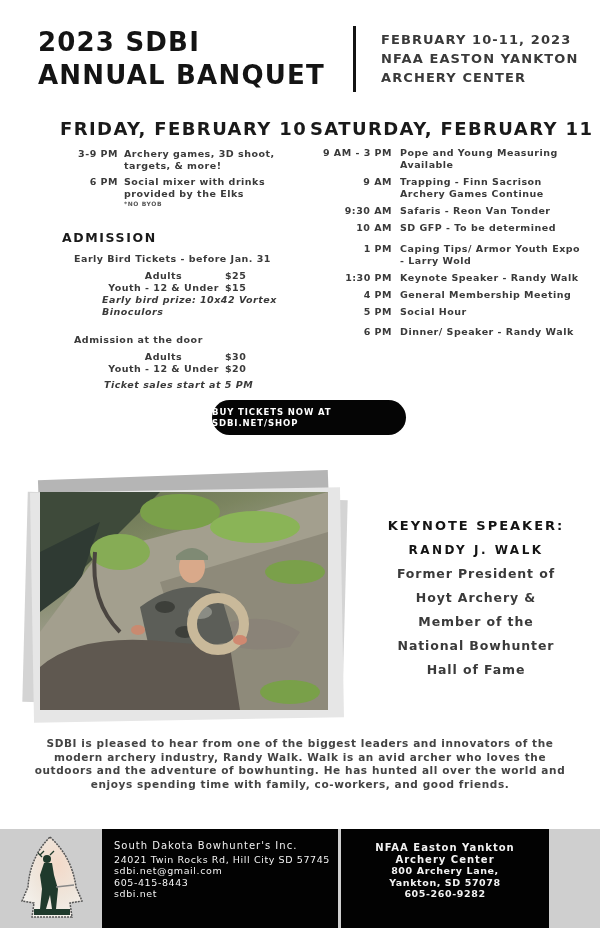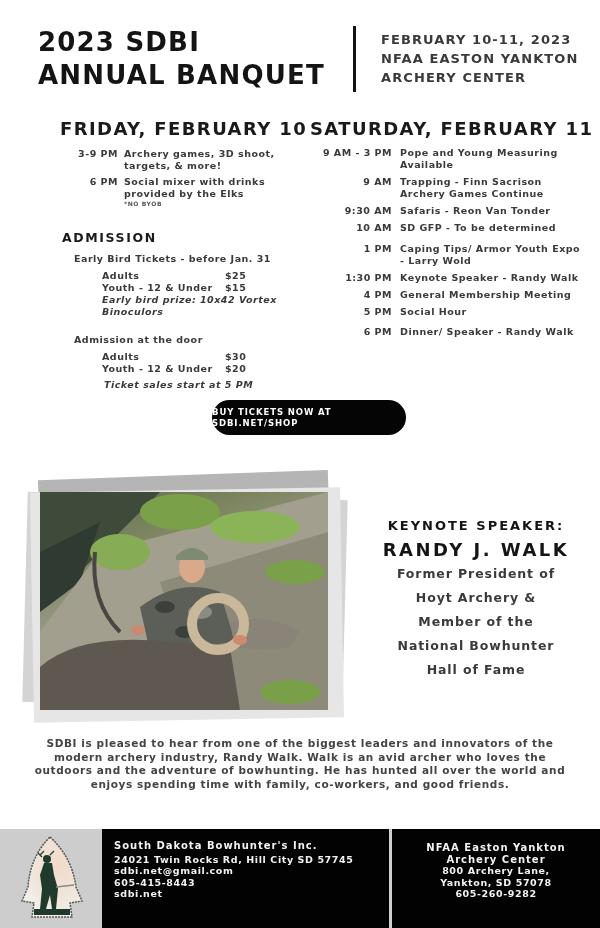--- a/index.html
+++ b/index.html
@@ -24,21 +24,21 @@
     .fri-rows .sched-time { width: 58px; }
     .fri-rows .sched-row { margin-bottom: 4px; }
     .footnote { display: block; font-size: 6px; font-weight: bold; letter-spacing: 0.6px; line-height: 8px; color: #555; }
 
     
     .admission { position: absolute; left: 62px; top: 230px; width: 250px; }
     .adm-heading { font-weight: bold; font-size: 12.5px; letter-spacing: 1.6px; color: #1a1a1a; }
     .adm-sub { font-size: 9.5px; font-weight: bold; letter-spacing: 0.5px; color: #3a3a3a; margin-left: 12px; margin-top: 8px; line-height: 12px; }
     .price-list { margin-left: 40px; margin-top: 5px; }
     .price-row { display: flex; font-size: 9.5px; font-weight: bold; letter-spacing: 0.5px; line-height: 12px; color: #3a3a3a; }
-    .price-label { width: 123px; }
+    .price-label { width: 123px; text-align: center; }
     .prize { font-size: 9.5px; font-style: italic; font-weight: bold; letter-spacing: 0.5px; color: #3a3a3a; line-height: 12px; width: 190px; }
     .sales { font-size: 9.5px; font-style: italic; font-weight: bold; letter-spacing: 0.5px; color: #3a3a3a; margin-left: 42px; margin-top: 4px; line-height: 12px; }
 
     
     .saturday { position: absolute; left: 310px; top: 118px; width: 280px; }
     .sat-rows { margin-top: 8px; }
     .sat-rows .sched-time { width: 82px; }
     .sat-rows .sched-row { margin-bottom: 5px; }
     .sat-rows .sched-desc { padding-left: 8px; width: 190px; }
 
@@ -49,30 +49,30 @@
     .photo-wrap { position: absolute; left: 22px; top: 470px; width: 330px; height: 260px; }
     .photo-back1 { position: absolute; left: 20px; top: 5px; width: 290px; height: 238px; background: #b5b5b5; transform: rotate(-2deg); }
     .photo-back2 { position: absolute; left: 3px; top: 26px; width: 320px; height: 210px; background: #d4d4d4; transform: rotate(1.5deg); }
     .photo-back3 { position: absolute; left: 10px; top: 20px; width: 310px; height: 230px; background: #e6e6e6; transform: rotate(-1deg); }
     .photo { position: absolute; left: 18px; top: 22px; width: 288px; height: 218px; overflow: hidden; background: linear-gradient(160deg, #5f6a4e 0%, #7c8560 25%, #9a9a88 45%, #8f8c7e 65%, #6e6a5e 100%); }
     .photo svg { position: absolute; left: 0; top: 0; }
 
     
     .keynote { position: absolute; left: 362px; top: 514px; width: 228px; text-align: center; color: #2c2c2c; }
     .kn-title { font-size: 13px; font-weight: bold; letter-spacing: 2px; line-height: 24px; color: #141414; }
-    .kn-name { font-size: 18px; font-weight: bold; letter-spacing: 2.5px; line-height: 24px; color: #141414; }
+    .kn-name { font-size: 12px; font-weight: bold; letter-spacing: 2.5px; line-height: 24px; color: #141414; }
     .kn-desc { font-size: 12.5px; font-weight: bold; letter-spacing: 0.9px; line-height: 24px; color: #3a3a3a; }
 
     
     .bio { position: absolute; left: 26px; top: 737px; width: 548px; text-align: center; font-size: 10.5px; line-height: 13.5px; letter-spacing: 0.6px; color: #444; font-weight: bold; }
 
     
     .footer { position: absolute; left: 0; top: 829px; width: 600px; height: 99px; display: flex; background: #cfcfcf; }
     .footer-logo { width: 102px; height: 99px; background: #cdcdcd; position: relative; }
-    .footer-sdbi { width: 287px; height: 99px; background: #020202; color: #f2f2f2; padding: 11px 0 0 12px; font-weight: bold; font-size: 9.5px; line-height: 11.5px; letter-spacing: 0.6px; }
+    .footer-sdbi { width: 236px; height: 99px; background: #020202; color: #f2f2f2; padding: 11px 0 0 12px; font-weight: normal; font-size: 9.5px; line-height: 11.5px; letter-spacing: 0.6px; }
     .footer-sdbi .org { font-size: 10px; letter-spacing: 1px; margin-bottom: 2px; }
     .footer-gap { width: 3px; background: #cfcfcf; }
     .footer-nfaa { width: 208px; height: 99px; background: #020202; color: #f2f2f2; text-align: center; padding-top: 13px; font-weight: bold; font-size: 9.5px; line-height: 11.5px; letter-spacing: 0.6px; }
     .footer-nfaa .org { font-size: 10px; letter-spacing: 1px; }
   </style>
 </head>
 <body>
 
 <div class="header">
   <div class="title">

